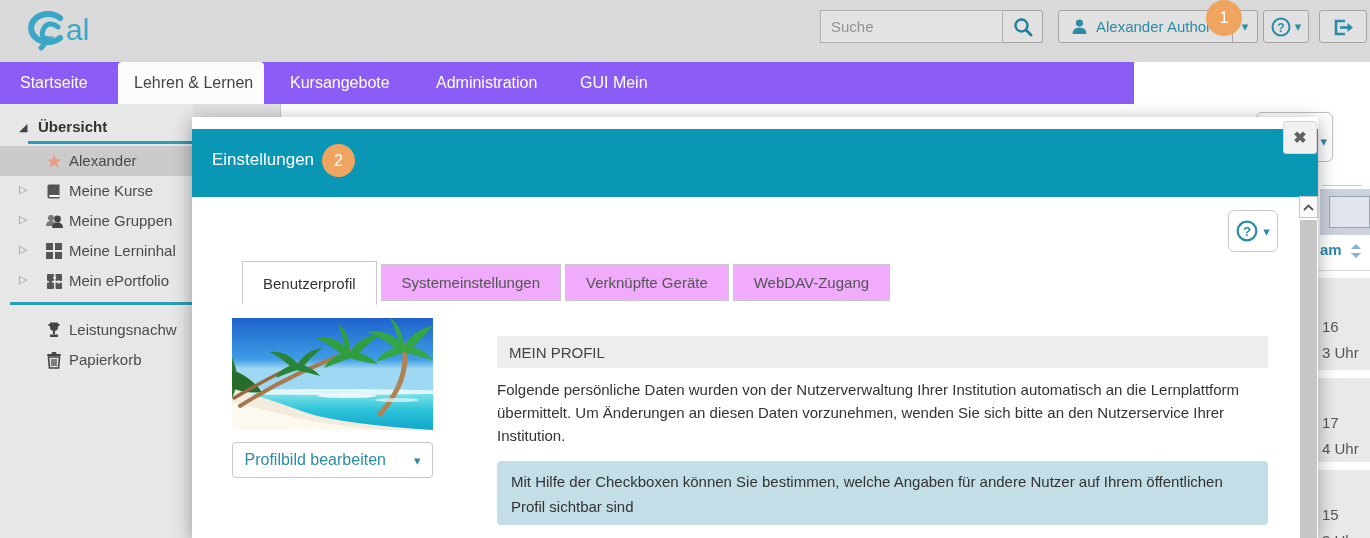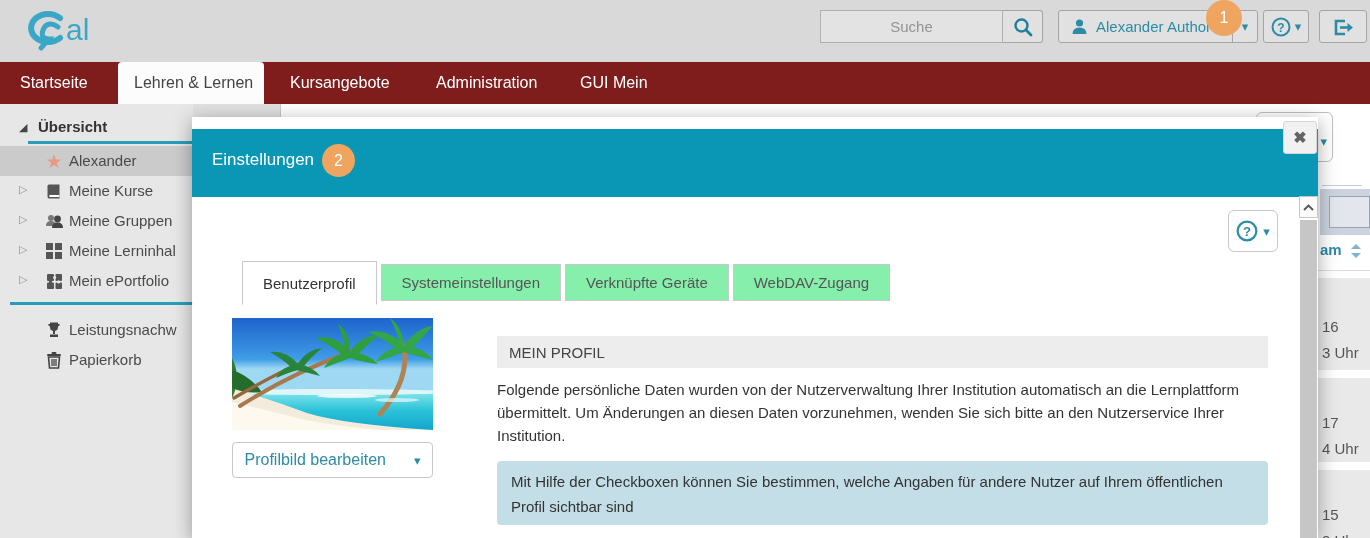--- a/index.html
+++ b/index.html
@@ -7,21 +7,21 @@
   .app{
     position:relative; width:1370px; height:538px; overflow:hidden;
     font-family:"Liberation Sans", sans-serif; background:#fff;
   }
   
   .topbar{ position:absolute; left:0; top:0; width:1370px; height:62px; background:#d9d9d9; }
   .logo{ position:absolute; left:16px; top:7px; }
   .search-input{
     position:absolute; left:820px; top:10px; width:183px; height:33px;
     background:#e3e3e3; border:1px solid #b0b0b0; padding:0 10px;
-    font-family:"Liberation Sans",sans-serif; font-size:15px; color:#444;text-align:center;
+    font-family:"Liberation Sans",sans-serif; font-size:15px; color:#444;
   }
   .search-input::placeholder{ color:#939393; }
   .tb-btn{
     position:absolute; top:10px; height:33px; background:#e1e1e1;
     border:1px solid #a5a5a5; border-radius:3px;
     display:flex; align-items:center; justify-content:center; cursor:pointer;
   }
   .search-btn{ left:1003px; width:40px; border-radius:0 3px 3px 0; border-left:none; }
   .user-btn{ left:1058px; width:200px; justify-content:flex-start; padding-left:12px; }
   .user-name{ color:#2d8ca5; font-size:15px; margin-left:8px; white-space:nowrap; }
@@ -31,21 +31,21 @@
   .help-btn{ left:1263px; width:46px; }
   .help-btn .caret{ margin-left:4px; }
   .logout-btn{ left:1319px; width:48px; }
   .badge{
     position:absolute; border-radius:50%; background:#efa55f; color:#fff;
     display:flex; align-items:center; justify-content:center;
     font-size:16px; z-index:30;
   }
   .badge-1{ left:1206px; top:0px; width:36px; height:36px; }
   
-  .navbar{ position:absolute; left:0; top:62px; width:1370px; height:42px; background:#7f1d1d; }
+  .navbar{ position:absolute; left:0; top:62px; width:1134px; height:42px; background:#8b5cf6; }
   .nav-item{
     position:absolute; top:0; height:42px; line-height:42px; color:#fff;
     font-size:16px; cursor:pointer; white-space:nowrap;
   }
   .nav-item.active{
     background:#fcfcfc; color:#444; padding:0 16px; border-radius:4px 4px 0 0;
     text-align:center;
   }
   
   .sidebar{ position:absolute; left:0; top:104px; width:193px; height:434px; background:#e7e7e7; overflow:hidden; }
@@ -89,21 +89,21 @@
   .modal-help-btn{
     position:absolute; left:1036px; top:93px; width:50px; height:42px;
     background:#fff; border:1px solid #c9c9c9; border-radius:6px;
     display:flex; align-items:center; justify-content:center; cursor:pointer;
   }
   .modal-help-btn .caret{ margin-left:5px; }
   
   .tabs{ position:absolute; left:30px; top:144px; height:44px; display:flex; align-items:flex-start;padding-left:20px; }
   .tab{
     height:37px; margin-top:3px; margin-right:4px; padding:0 20px;
-    background:#86efac; border:1px solid #c8c8c8;
+    background:#f0abfc; border:1px solid #c8c8c8;
     display:flex; align-items:center; font-size:15px; color:#555;
     white-space:nowrap; cursor:pointer;
   }
   .tab.active{ height:44px; margin-top:0; background:#fff; color:#333; border-bottom:1px solid #fff; }
   
   .profile-img{ position:absolute; left:40px; top:201px; width:201px; height:112px; }
   .profile-img-btn{
     position:absolute; left:40px; top:325px; width:201px; height:36px;
     background:#fff; border:1px solid #c8c8c8; border-radius:4px;
     display:flex; align-items:center; justify-content:center;

